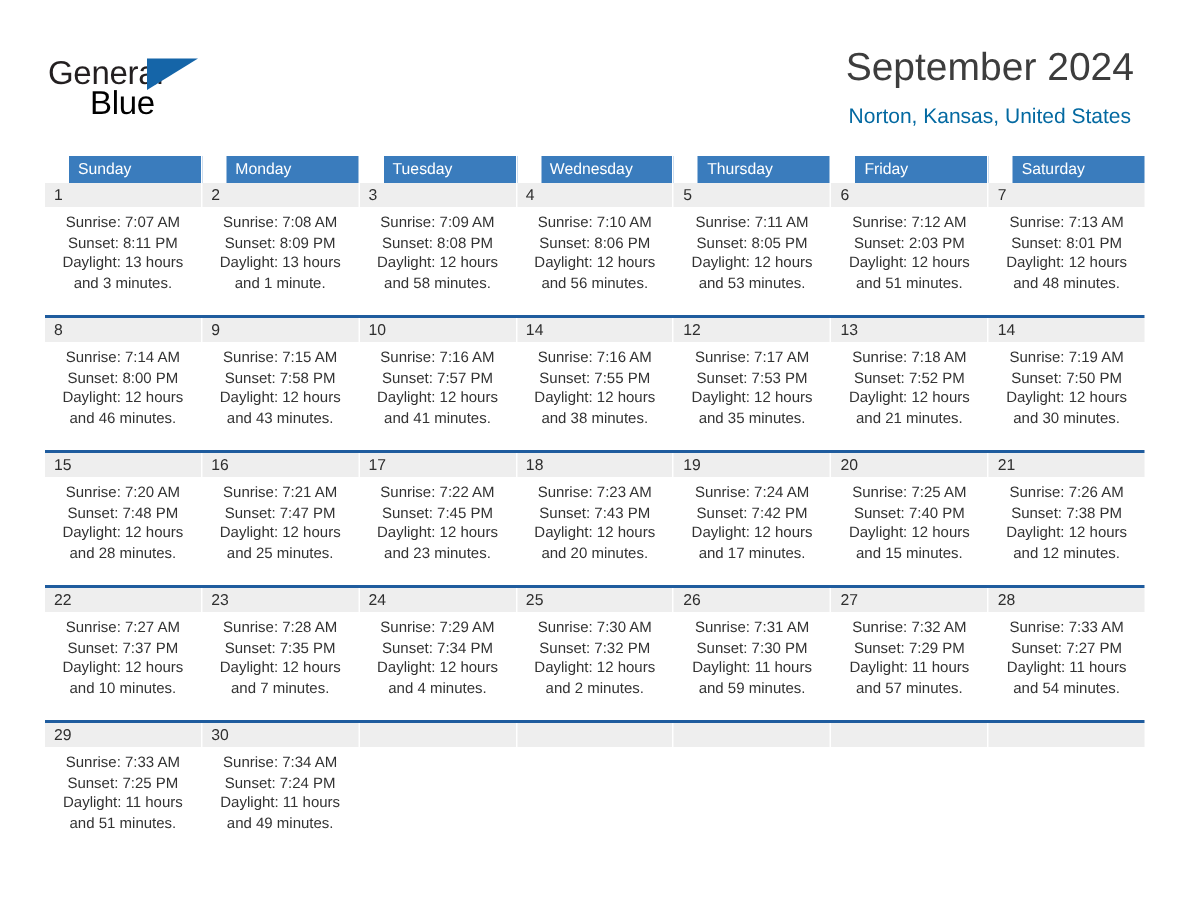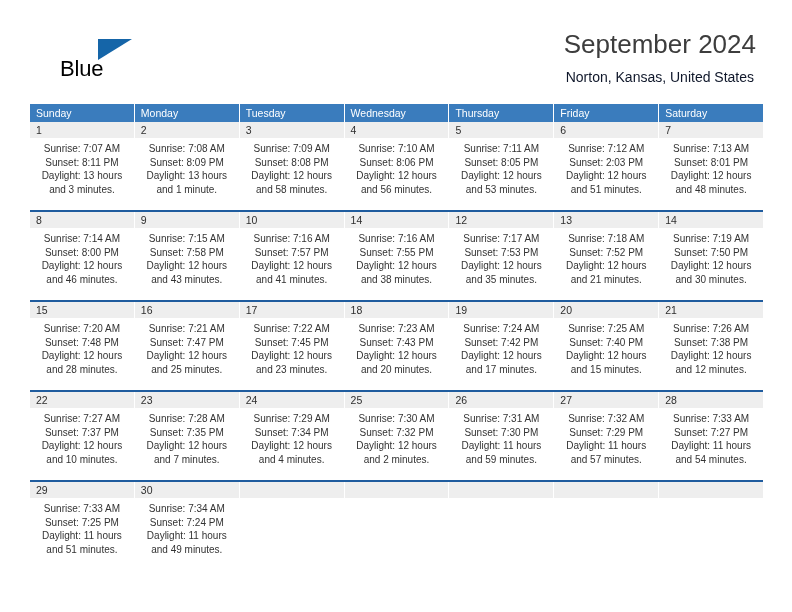--- a/index.html
+++ b/index.html
@@ -71,21 +71,21 @@
   }
   .cal-title {
     font-size: 26px;
     color: #3d3d3d;
     font-weight: normal;
     line-height: 32px;
     white-space: nowrap;
   }
   .cal-sub {
     font-size: 14px;
-    color: #0f172a;
+    color: #0369a1;
     line-height: 22px;
     margin-top: 6px;
     white-space: nowrap;
   }
 
   
   .cal {
     position: absolute;
     left: 30px;
     top: 104px;
@@ -100,20 +100,21 @@
     background: #3a7cbd;
     color: #ffffff;
     font-size: 10.5px;
     line-height: 18px;
     height: 18px;
     padding: 0 0 0 6px;
     box-sizing: border-box;
     border-right: 1px solid #ffffff;
     white-space: nowrap;
     overflow: hidden;
+    margin-left: 16px;
   }
   .dow:last-child { border-right: none; }
 
   .week {
     display: flex;
     width: 100%;
     border-top: 2px solid #1f5c9e;
   }
   .week.first { border-top: none; }
 
@@ -146,20 +147,21 @@
   .day.empty .day-body { visibility: hidden; }
 </style>
 </head>
 <body>
 
 <div class="page">
 
   <div class="top">
 
     <div class="logo">
+      <span class="logo-general">General</span>
       <span class="logo-tri"></span>
       <span class="logo-blue">Blue</span>
     </div>
 
     <div class="title-wrap">
       <div class="cal-title">September 2024</div>
       <div class="cal-sub">Norton, Kansas, United States</div>
     </div>
 
   </div>

